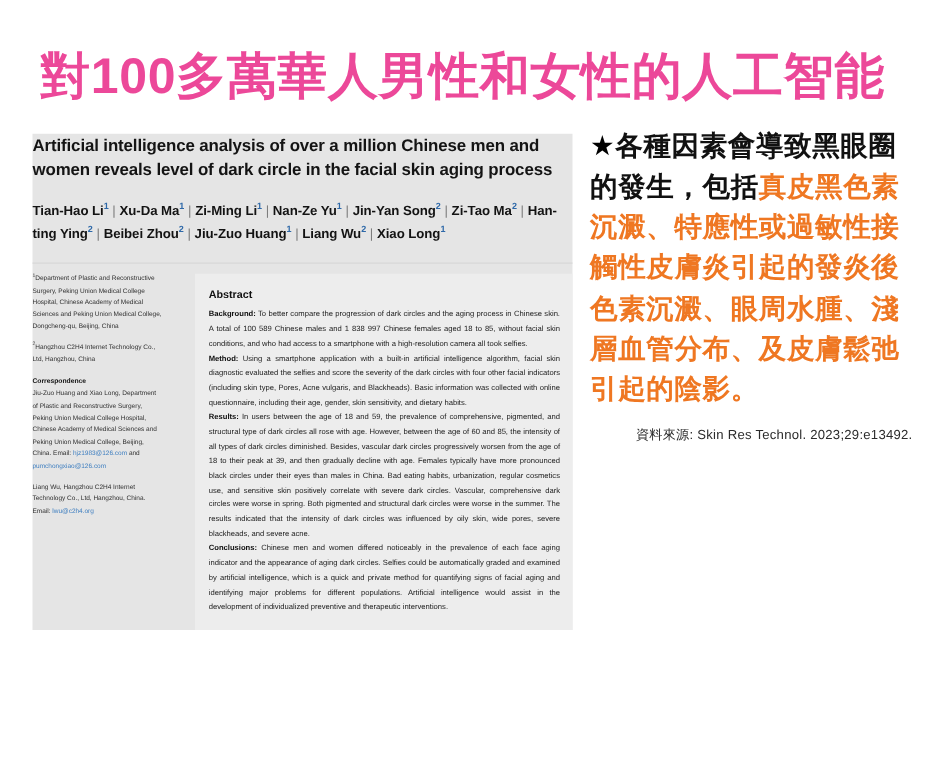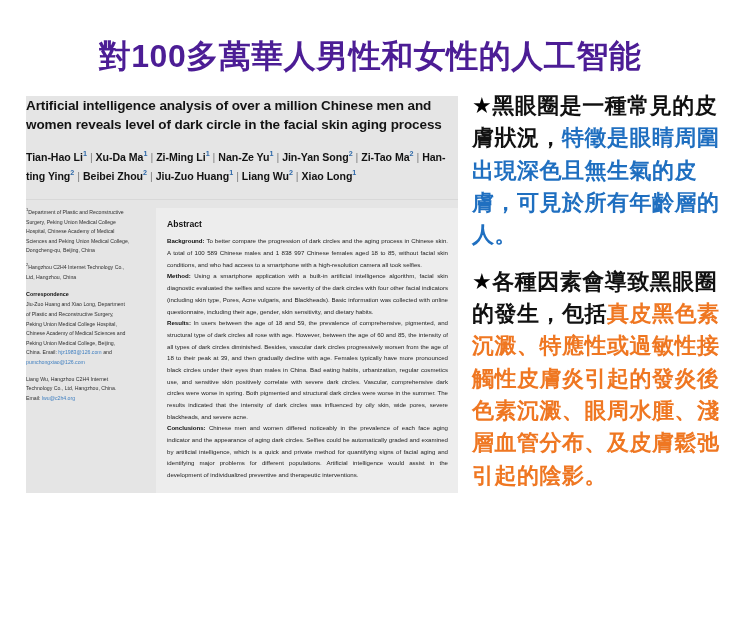--- a/index.html
+++ b/index.html
@@ -15,25 +15,25 @@
     color: #1a1a1a;
     position: relative;
   }
 
   
   .headline {
     padding: 34px 26px 0 26px;
     text-align: center;
   }
   .headline .hl-line {
-    font-size: 32px;
+    font-size: 40px;
     font-weight: 700;
     letter-spacing: 0.5px;
     line-height: 1.38;
-    color: #4c1d95;
+    color: #ec4899;
     white-space: nowrap;
   }
 
   
   .body-wrap {
     display: flex;
     align-items: flex-start;
     padding: 18px 0 0 0;
   }
 
@@ -203,24 +203,25 @@
           <b>Conclusions:</b>
           <span>Chinese men and women differed noticeably in the prevalence of each face aging indicator and the appearance of aging dark circles. Selfies could be automatically graded and examined by artificial intelligence, which is a quick and private method for quantifying signs of facial aging and identifying major problems for different populations. Artificial intelligence would assist in the development of individualized preventive and therapeutic interventions.</span>
         </p>
       </div>
 
     </div>
   </div>
 
   <div class="commentary">
 
-    <p class="cmt-para">
-      <span class="star">★</span><span>黑眼圈是一種常見的皮膚狀況，</span><span class="hl-blue">特徵是眼睛周圍出現深色且無生氣的皮膚，可見於所有年齡層的人。</span>
-    </p>
 
     <p class="cmt-para">
       <span class="star">★</span><span>各種因素會導致黑眼圈的發生，包括</span><span class="hl-orange">真皮黑色素沉澱、特應性或過敏性接觸性皮膚炎引起的發炎後色素沉澱、眼周水腫、淺層血管分布、及皮膚鬆弛引起的陰影。</span>
     </p>
 
+    <div class="source">
+      <span>資料來源:</span>
+      <span>Skin Res Technol. 2023;29:e13492.</span>
+    </div>
 
   </div>
 
 </div>
 
 </body></html>

